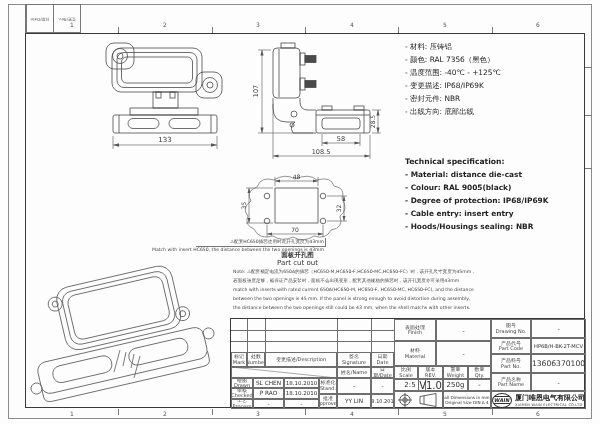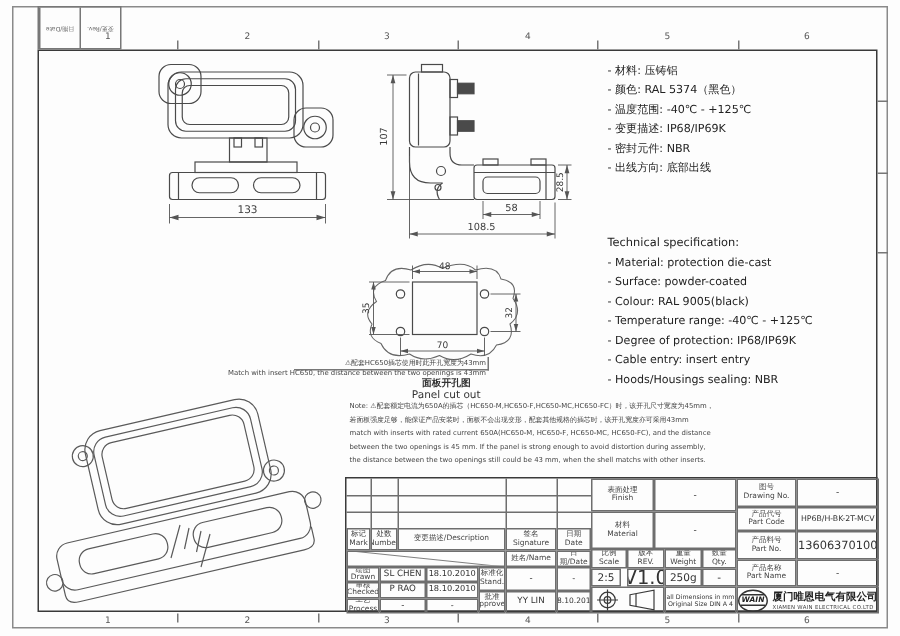--- a/index.html
+++ b/index.html
@@ -184,21 +184,21 @@
     <path d="M12,17 l-1.5,5 l3,0 z" fill="#555"></path>
       <path d="M12,52 l-1.5,-5 l3,0 z" fill="#555"></path>
     <path d="M107,25 l-1.5,5 l3,0 z" fill="#555"></path>
       <path d="M107,50 l-1.5,-5 l3,0 z" fill="#555"></path>
     <text x="59.5" y="8" text-anchor="middle" style="font-size:6px" fill="#3a3a3a">48</text>
     <text x="58" y="61" text-anchor="middle" style="font-size:6px" fill="#3a3a3a">70</text>
     <text transform="rotate(-90 9 34.5)" x="9" y="34.5" text-anchor="middle" style="font-size:6px" fill="#3a3a3a">35</text>
     <text transform="rotate(-90 104 37.5)" x="104" y="37.5" text-anchor="middle" style="font-size:6px" fill="#3a3a3a">32</text>
   </svg>
   <div class="abs viewlabel" style="left:240px;top:251px;width:115px;font-size:6.5px;font-weight:bold;">面板开孔图</div>
-  <div class="abs viewlabel" style="left:240px;top:259px;width:115px;">Panel cut out</div>
+  <div class="abs viewlabel" style="left:240px;top:259px;width:115px;">Part cut out</div>
 
   <div class="abs cutnote" style="left:60px;top:239px;width:264px;">⚠配套HC650插芯使用时此开孔宽度为43mm</div>
   <div class="abs cutnote" style="left:60px;top:247px;width:264px;">Match with insert HC650, the distance between the two openings is 43mm</div>
   <div class="abs" style="left:196px;top:246px;width:130px;height:1px;background:#777;"></div>
   <div class="abs" style="left:325px;top:238px;width:1px;height:9px;background:#777;"></div>
 
   <svg class="abs" style="left:28px;top:260px;" width="205" height="146" viewBox="0 0 205 146">
     <g stroke="#5a5a5a" fill="none" stroke-width="0.8">
       <g transform="translate(26,30) rotate(-13)">
         <rect x="0" y="0" width="118" height="64" rx="13"></rect>
@@ -216,32 +216,30 @@
         <rect x="92" y="7" width="60" height="17" rx="8"></rect>
         <circle cx="-5" cy="24" r="5.5"></circle>
           <circle cx="175" cy="9" r="5.5"></circle>
         <path d="M0,26 L0,34 Q0,40 8,40 L162,40 Q170,40 170,34 L170,26"></path>
       </g>
     </g>
   </svg>
 
   <div class="abs specs" style="left:405px;top:40px;">
     <div class="i">- 材料: 压铸铝</div>
-    <div class="i">- 颜色: RAL 5374（黑色）</div>
+    <div class="i">- 颜色: RAL 7356（黑色）</div>
     <div class="i">- 温度范围: -40℃ - +125℃</div>
     <div class="i">- 变更描述: IP68/IP69K</div>
     <div class="i">- 密封元件: NBR</div>
     <div class="i">- 出线方向: 底部出线</div>
   </div>
-  <div class="abs specs" style="left:405px;top:155px;">
+  <div class="abs specs" style="left:405px;top:155px;font-weight:bold;">
     <div class="t">Technical specification:</div>
-    <div class="i">- Material: protection die-cast</div>
-    <div class="i">- Surface: powder-coated</div>
+    <div class="i">- Material: distance die-cast</div>
     <div class="i">- Colour: RAL 9005(black)</div>
-    <div class="i">- Temperature range: -40℃ - +125℃</div>
     <div class="i">- Degree of protection: IP68/IP69K</div>
     <div class="i">- Cable entry: insert entry</div>
     <div class="i">- Hoods/Housings sealing: NBR</div>
   </div>
 
   <div class="abs notes" style="left:233px;top:267px;">
     <div>Note: ⚠配套额定电流为650A的插芯（HC650-M,HC650-F,HC650-MC,HC650-FC）时，该开孔尺寸宽度为45mm，</div>
     <div>若面板强度足够，能保证产品安装时，面板不会出现变形，配套其他规格的插芯时，该开孔宽度亦可采用43mm</div>
     <div>match with inserts with rated current 650A(HC650-M, HC650-F, HC650-MC, HC650-FC), and the distance</div>
     <div>between the two openings is 45 mm. If the panel is strong enough to avoid distortion during assembly,</div>
@@ -305,22 +303,22 @@
     <div class="cell val" style="left:205px;top:22px;width:55px;height:25px;">-</div>
 
     <div class="cell lbl" style="left:163px;top:47px;width:24px;height:13px;">比例
 Scale</div>
     <div class="cell lbl" style="left:187px;top:47px;width:25px;height:13px;">版本
 REV.</div>
     <div class="cell lbl" style="left:212px;top:47px;width:25px;height:13px;">重量
 Weight</div>
     <div class="cell lbl" style="left:237px;top:47px;width:23px;height:13px;">数量
 Qty.</div>
-    <div class="cell" style="left:163px;top:60px;width:20px;height:12px;font-size:7px;">2:5</div>
-    <div class="cell" style="left:187px;top:60px;width:25px;height:12px;font-size:13px;">V1.0</div>
+    <div class="cell" style="left:163px;top:60px;width:32px;height:12px;font-size:7px;">2:5</div>
+    <div class="cell" style="left:187px;top:60px;width:25px;height:12px;font-size:10px;">V1.0</div>
     <div class="cell" style="left:212px;top:60px;width:25px;height:12px;font-size:7px;">250g</div>
     <div class="cell" style="left:237px;top:60px;width:23px;height:12px;font-size:7px;">-</div>
 
     <div class="cell" style="left:163px;top:72px;width:49px;height:18px;">
       <svg width="45" height="16" viewBox="0 0 45 16">
         <g stroke="#3a3a3a" fill="none" stroke-width="0.8">
           <circle cx="9" cy="8" r="5.2"></circle>
             <circle cx="9" cy="8" r="2.2"></circle>
           <line x1="2" y1="8" x2="16" y2="8"></line>
             <line x1="9" y1="1" x2="9" y2="15"></line>

